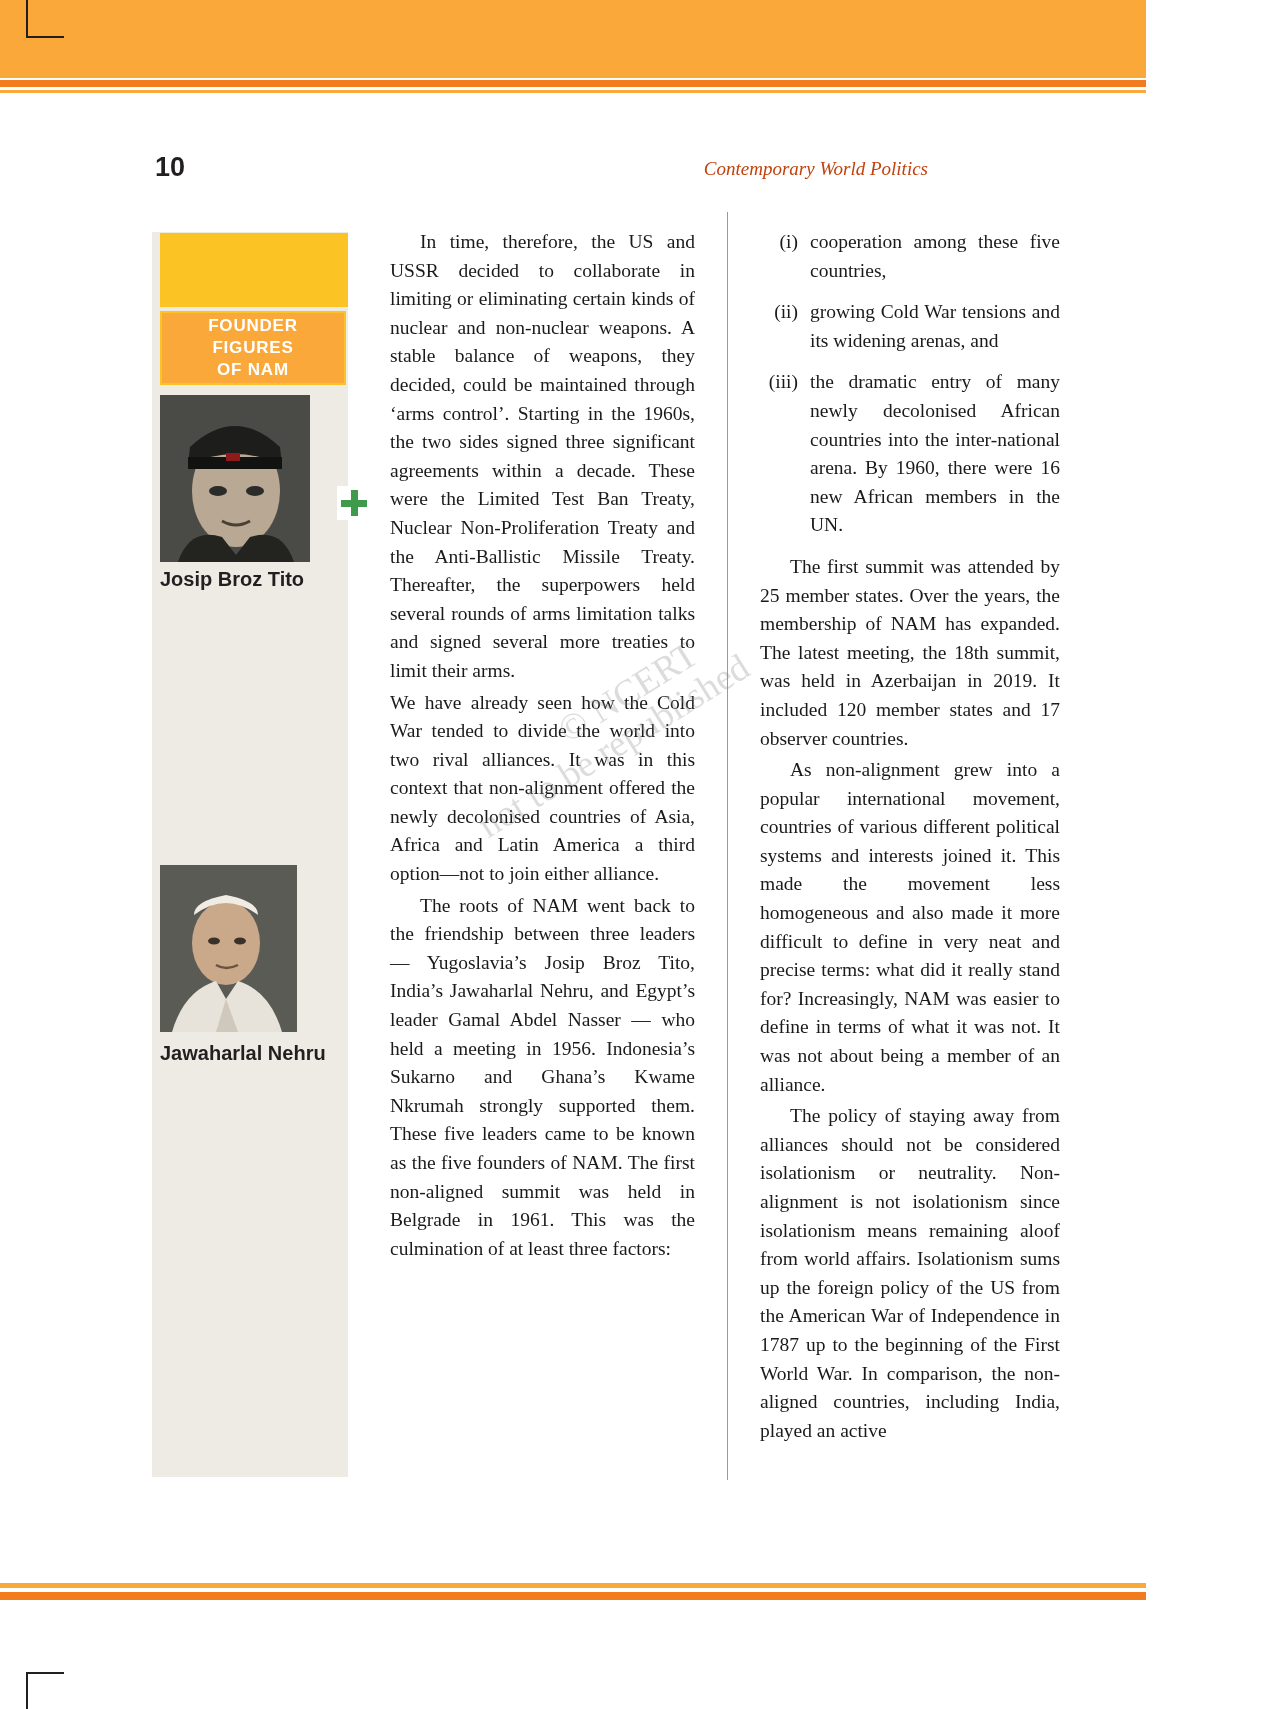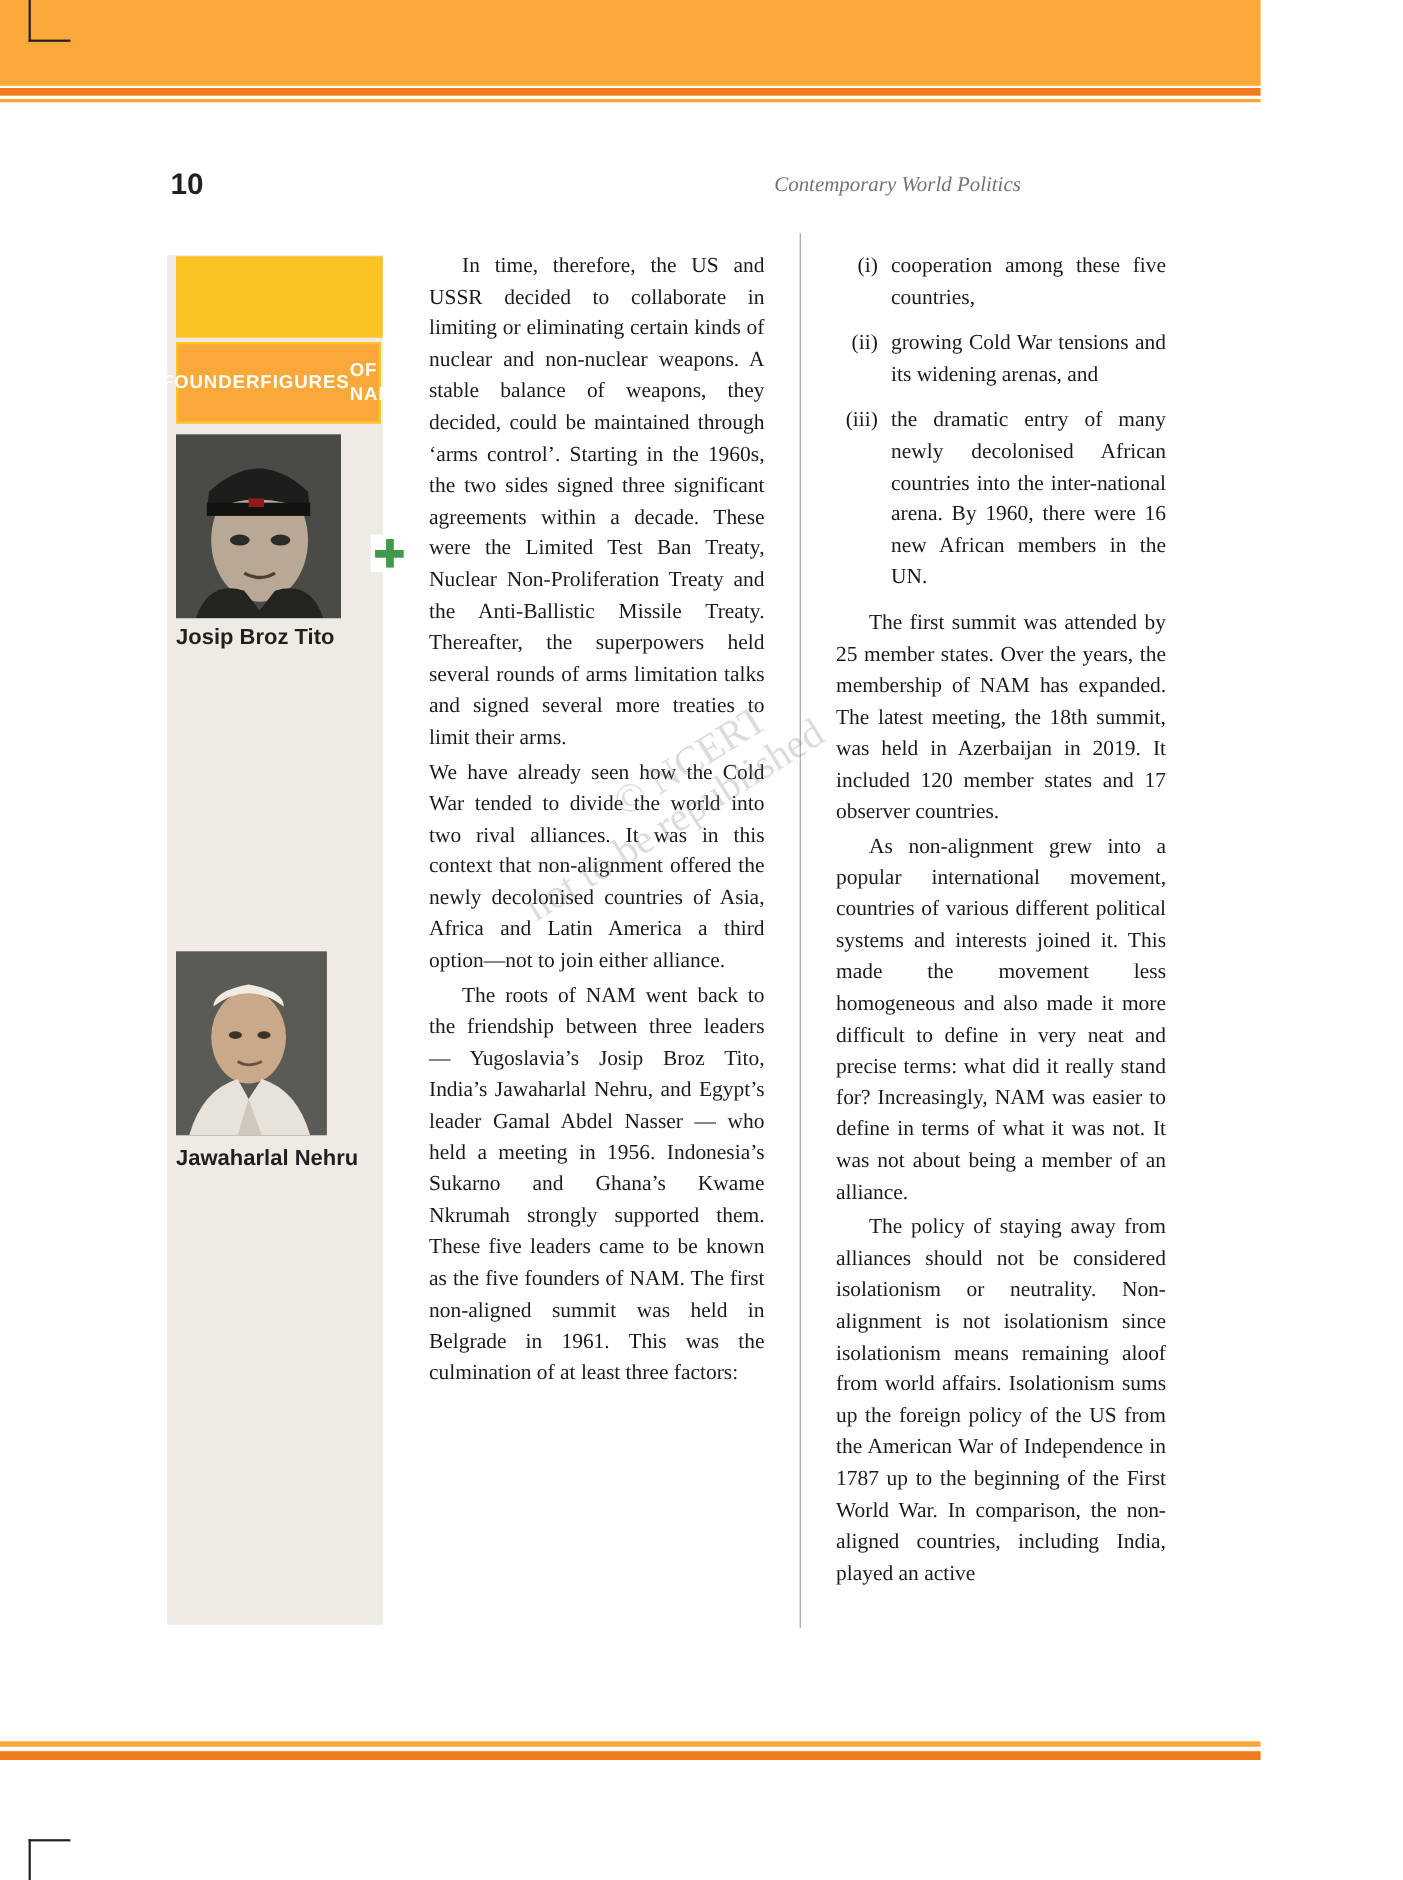--- a/index.html
+++ b/index.html
@@ -82,21 +82,21 @@
     font-weight: bold;
     font-size: 27px;
     color: #231f20;
   }
   .running-head {
     position: absolute;
     right: 218px; top: 158px;
     font-family: "Liberation Serif", serif;
     font-style: italic;
     font-size: 19px;
-    color: #737373;
+    color: #c2410c;
   }
 
   
   .sidebar {
     position: absolute;
     left: 152px; top: 232px;
     width: 196px;
     height: 1245px;
     background: #eeeae4;
   }
@@ -127,21 +127,21 @@
     background: #3f9a4b;
   }
   .sidebar-title-box {
     position: absolute;
     left: 160px; top: 311px;
     width: 186px; height: 74px;
     background: #f9a839;
     border: 2px solid #fbc424;
     box-sizing: border-box;
     display: flex;
-    flex-direction: row;
+    flex-direction: column;
     align-items: center;
     justify-content: center;
   }
   .sidebar-title-box span {
     font-family: "Liberation Sans", sans-serif;
     font-weight: bold;
     font-size: 17px;
     color: #ffffff;
     line-height: 22px;
     letter-spacing: 0.8px;

